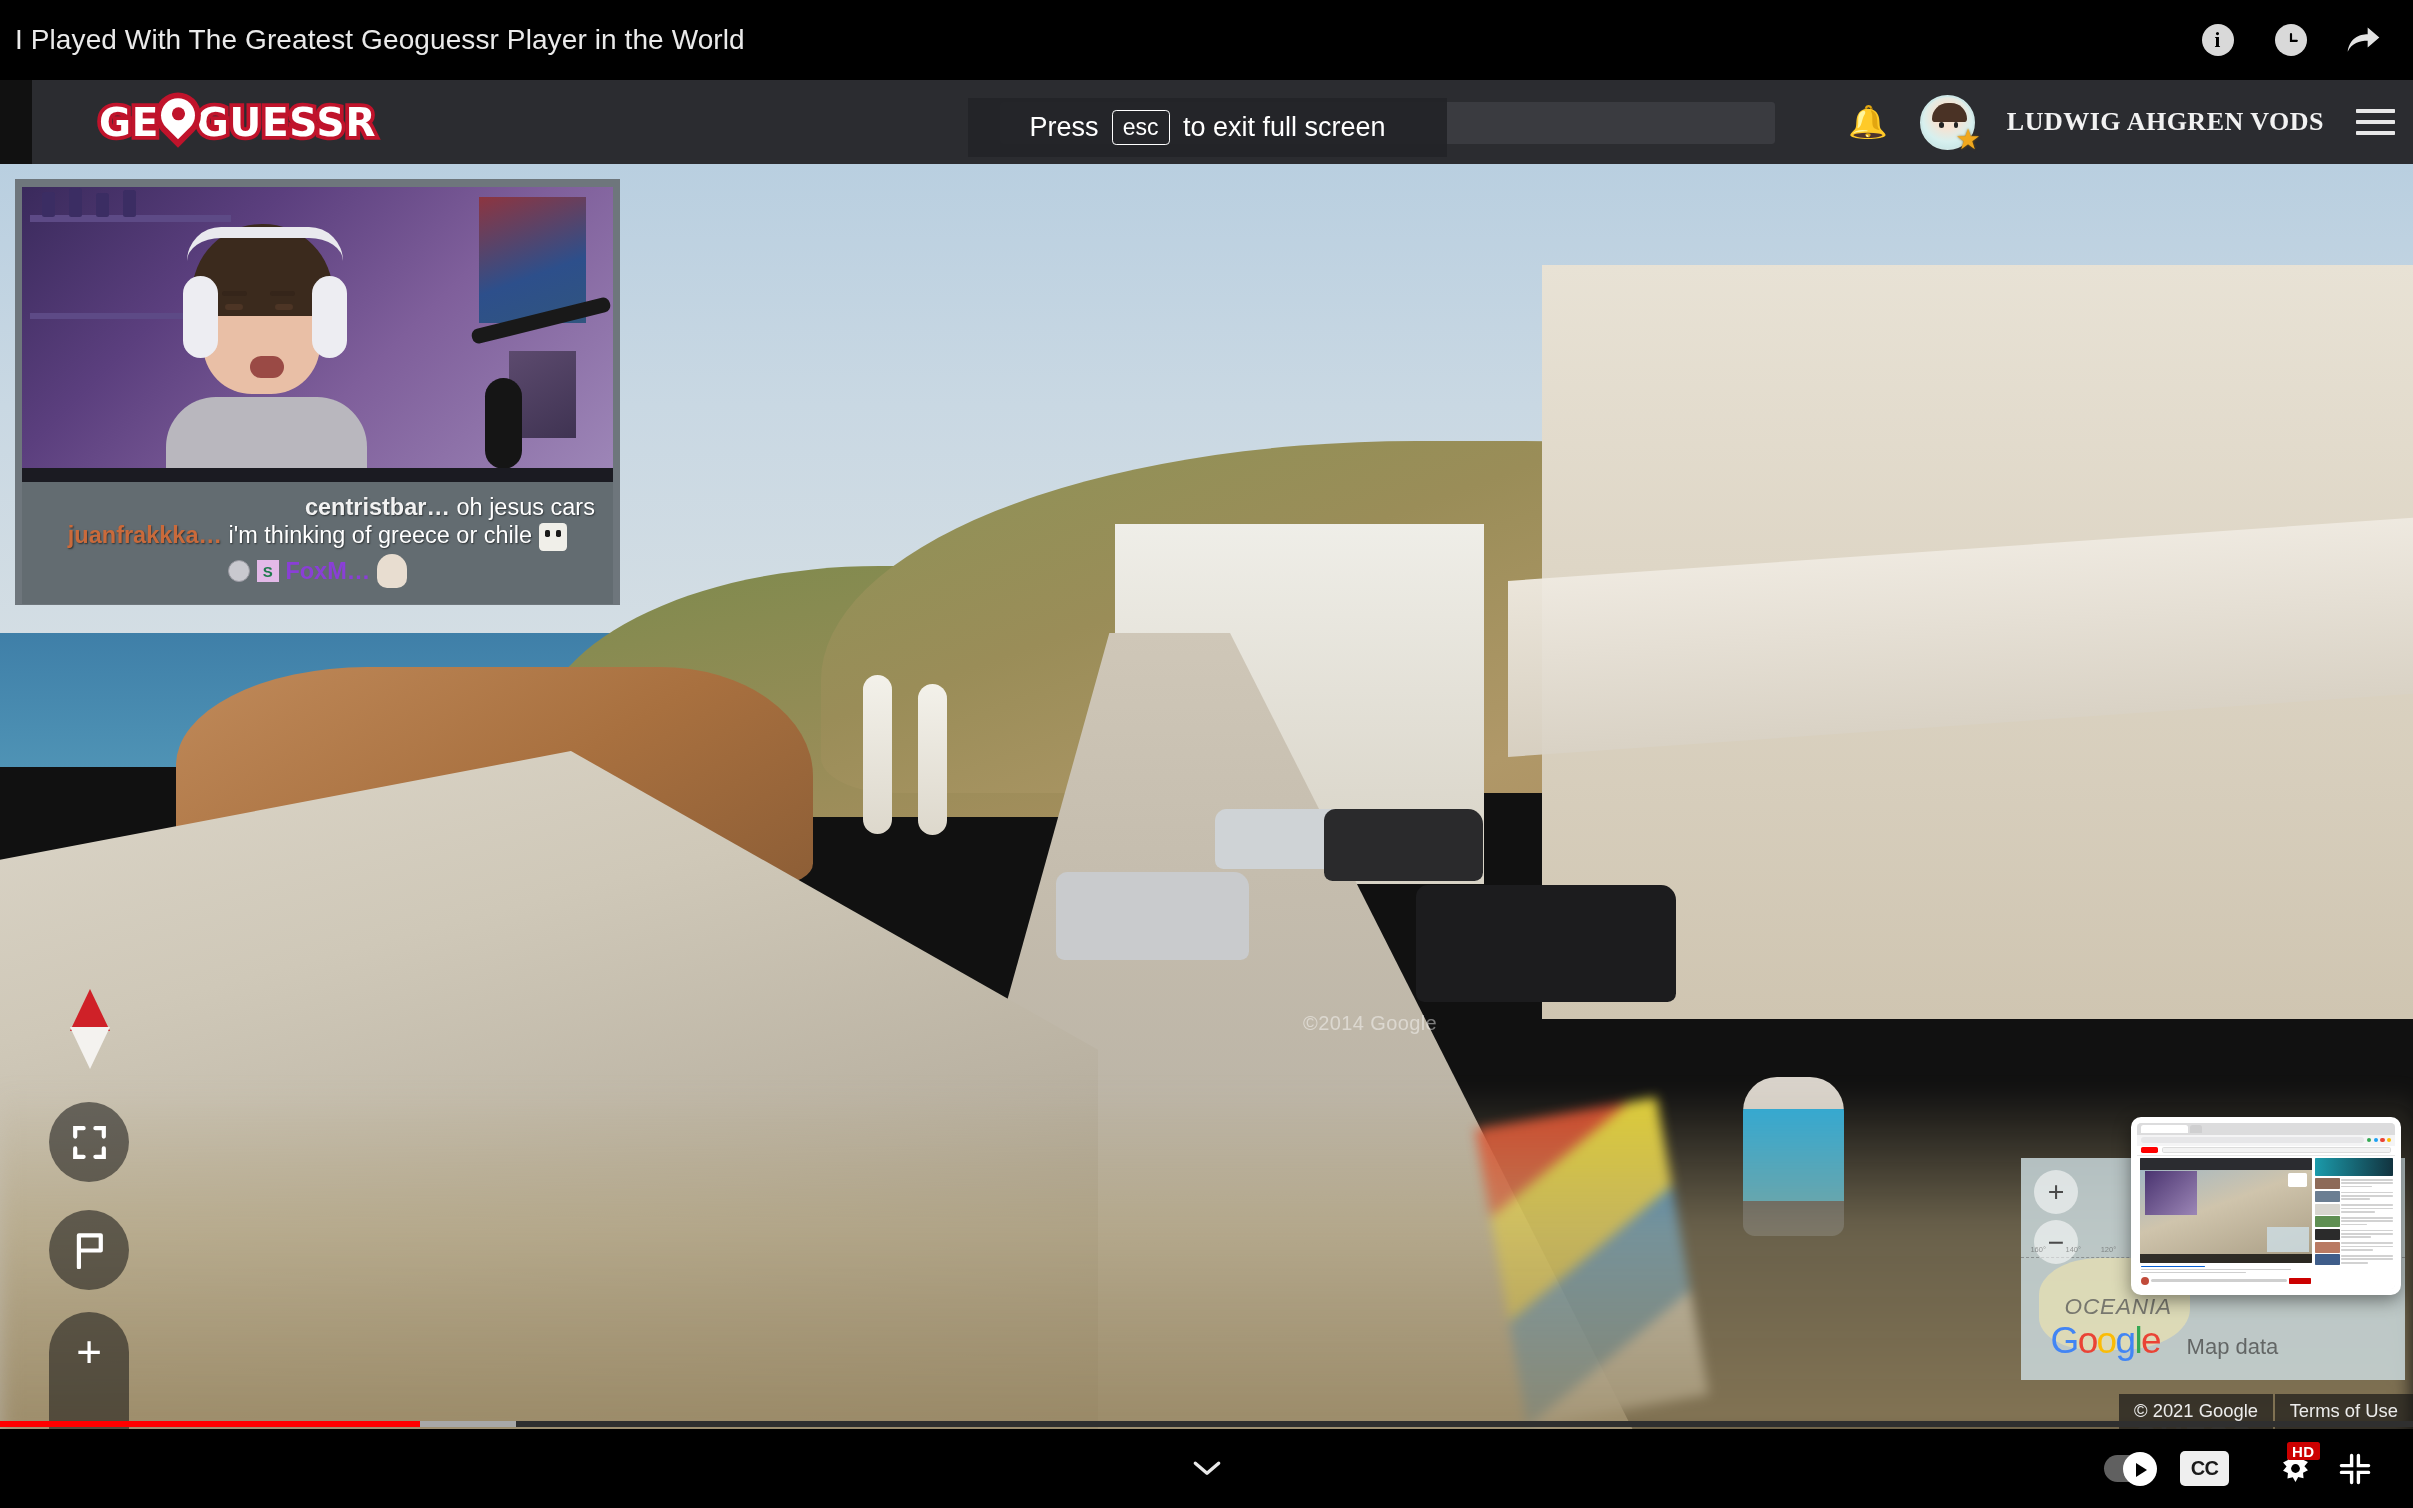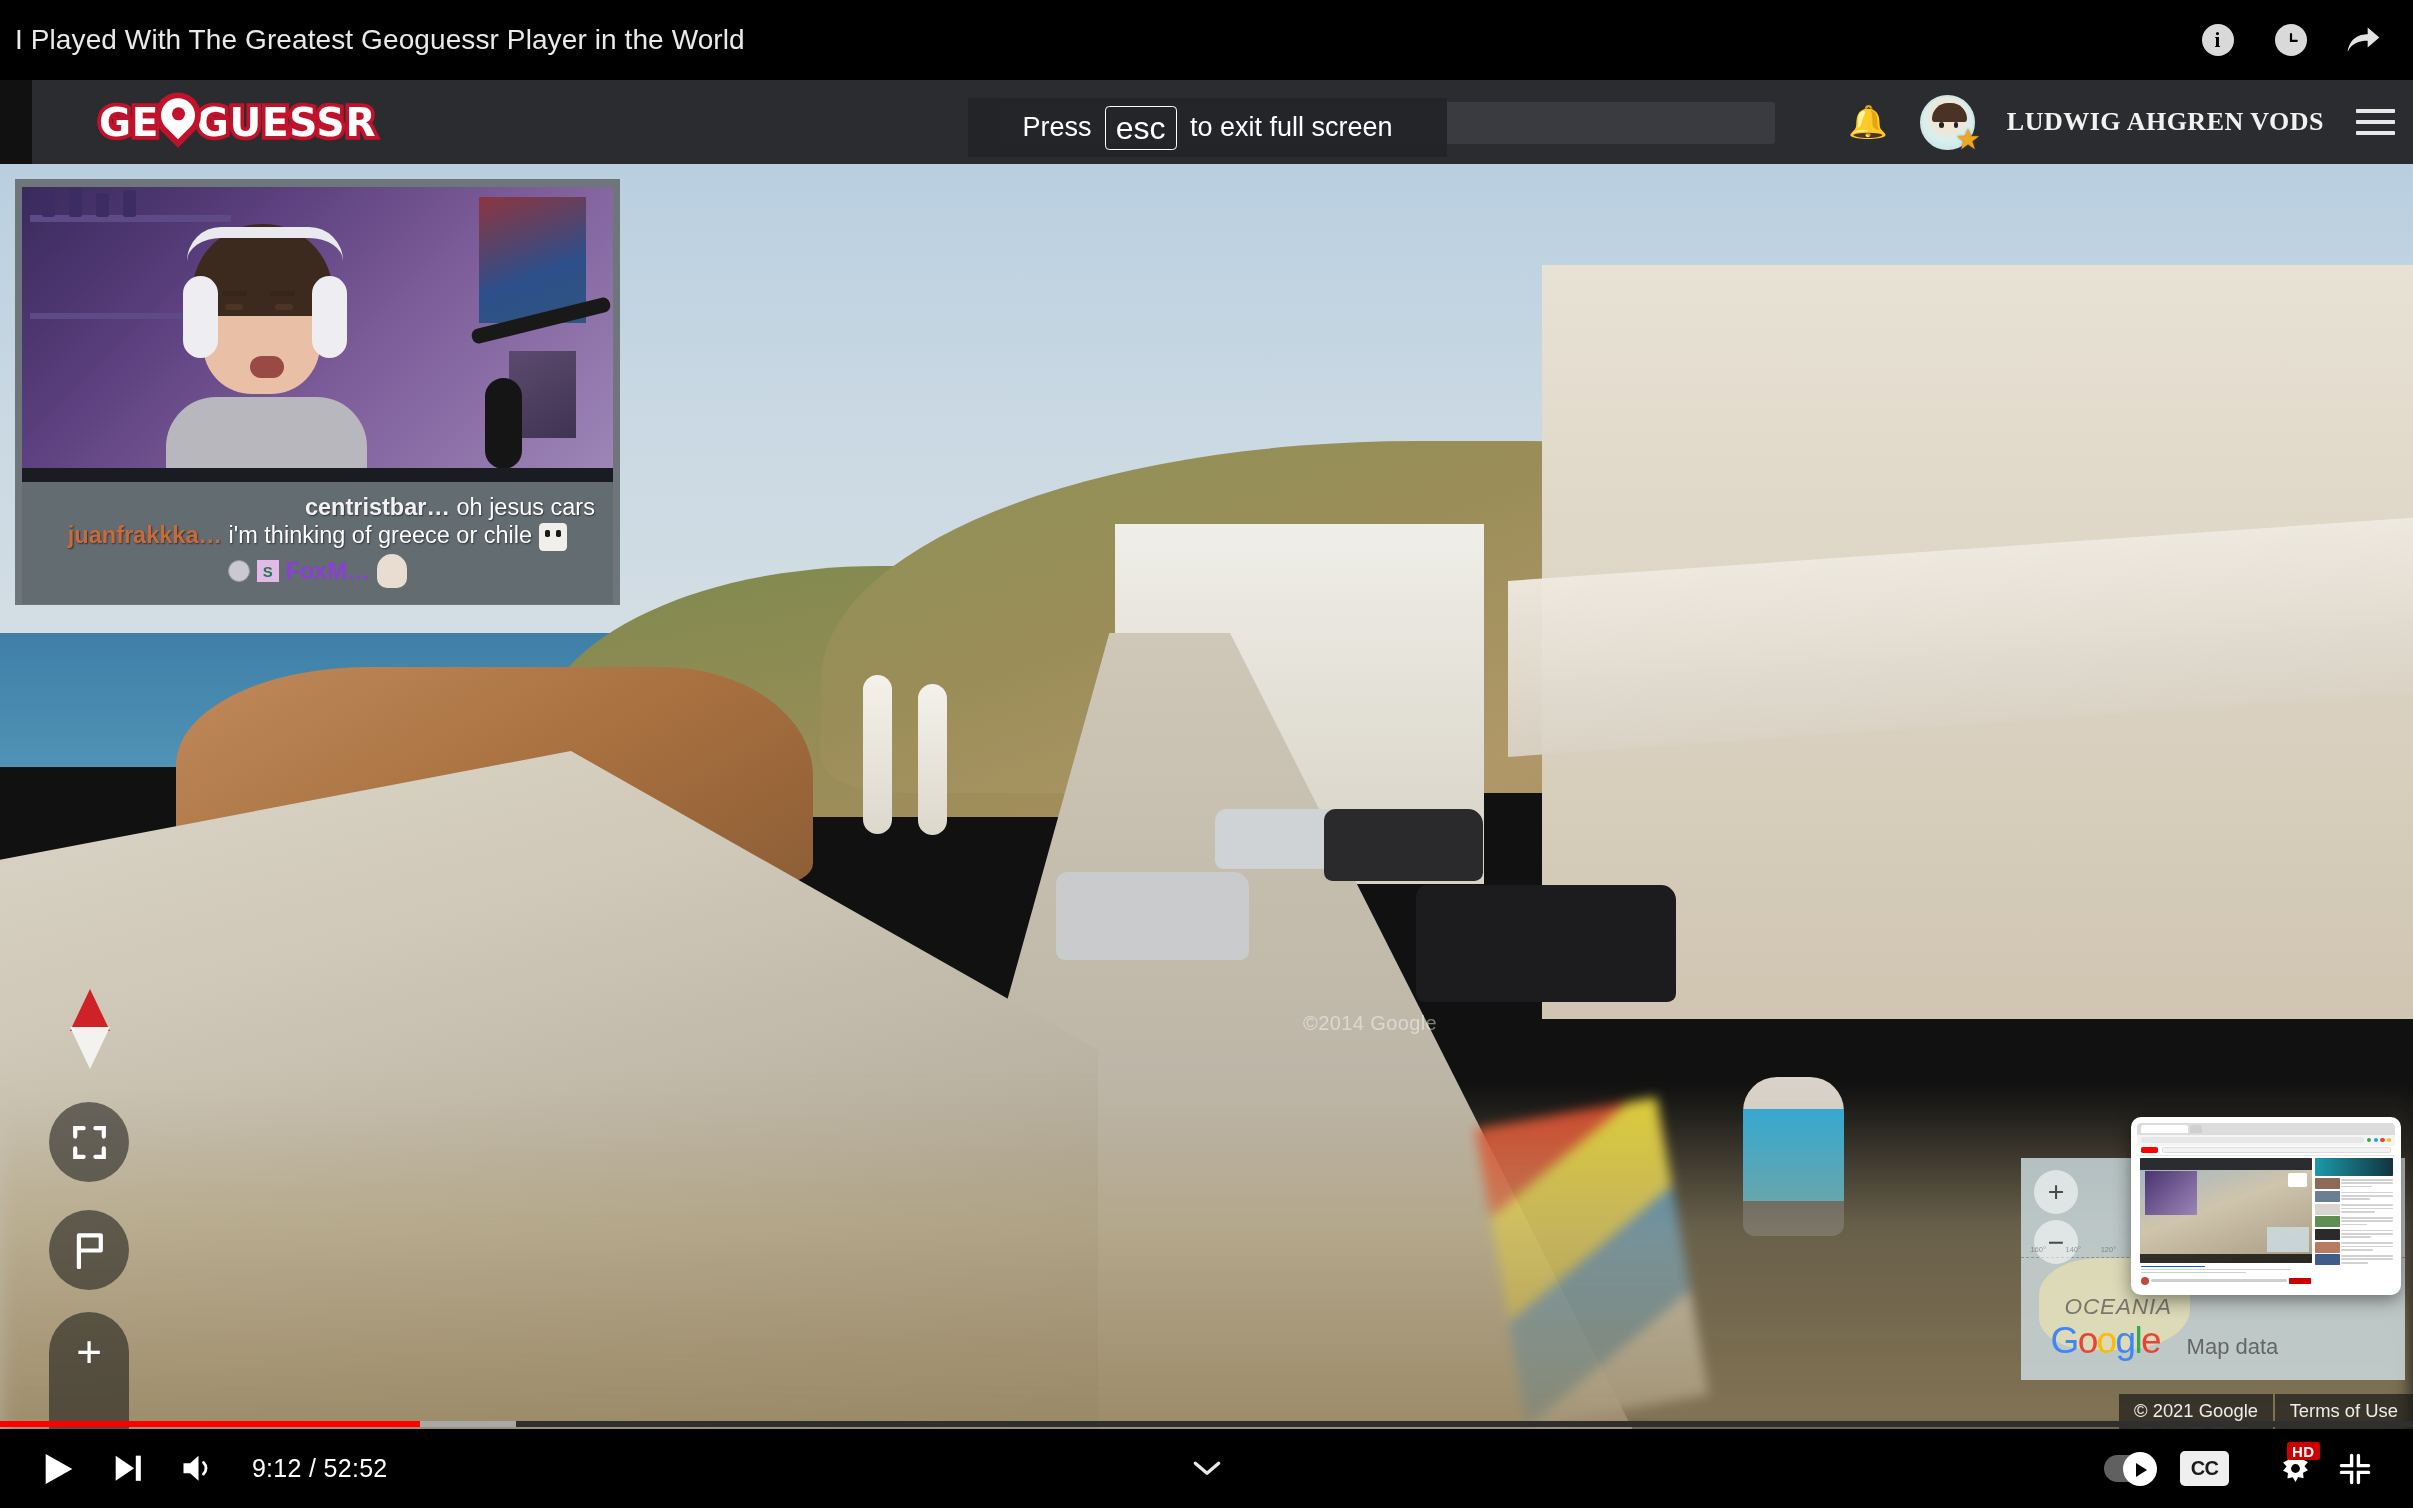--- a/index.html
+++ b/index.html
@@ -716,54 +716,34 @@
               </div>
           </div>
         </div>
       </div>
     </div>
   </div>
 
   <div style="position:absolute;left:968px;top:18.4px;width:479px;height:59px;background:rgba(35,36,40,.97);
               display:flex;align-items:center;justify-content:center;gap:13.4px;z-index:50;">
     <span style="color:#fff;font-size:27px;">Press</span>
-    <span style="color:#fff;font-size:32px;border:1.7px solid #fff;border-radius:4.2px;padding:5px 10px;line-height:1;">esc</span>
+    <span style="color:#fff;font-size:23px;border:1.7px solid #fff;border-radius:4.2px;padding:5px 10px;line-height:1;">esc</span>
     <span style="color:#fff;font-size:27px;">to exit full screen</span>
   </div>
 
 </div>
 
 <div class="yt-controls">
 
   <div class="progress-wrap">
     <div class="progress-bg"></div>
     <div class="progress-loaded" id="loaded" style="width: 21.4%; background: rgb(168, 168, 168);"></div>
     <div class="progress-played" id="played" style="width: 17.4%; background: rgb(255, 0, 0);"></div>
   </div>
 
-  <div class="ctrl-left">
-    <div class="ctrl-btn">
-      <svg width="30" height="34" viewBox="0 0 36 40">
-          <polygon points="2,2 34,20 2,38" fill="#fff"></polygon>
-        </svg>
-    </div>
-    <div class="ctrl-btn">
-      <svg width="28.5" height="28.5" viewBox="0 0 34 34">
-        <polygon points="2,2 24,17 2,32" fill="#fff"></polygon>
-          <rect x="26" y="2" width="6" height="30" fill="#fff"></rect>
-      </svg>
-    </div>
-    <div class="ctrl-btn">
-      <svg width="35" height="28.5" viewBox="0 0 42 34">
-        <polygon points="3,11 11,11 21,2 21,32 11,23 3,23" fill="#fff"></polygon>
-        <path d="M27 10c4 4 4 10 0 14" stroke="#fff" stroke-width="3.4" fill="none" stroke-linecap="round"></path>
-      </svg>
-    </div>
-    <div class="time-label">9:12 / 52:52</div>
-  </div>
 
   <div class="chevron-center">
     <svg width="30" height="18.4" viewBox="0 0 36 22" fill="none" stroke="#e8e8e8" stroke-width="4" stroke-linecap="round" stroke-linejoin="round">
       <polyline points="4,5 18,17 32,5"></polyline>
     </svg>
   </div>
 
   <div class="ctrl-right">
     <div class="ctrl-btn">
       <div class="autoplay-toggle">

